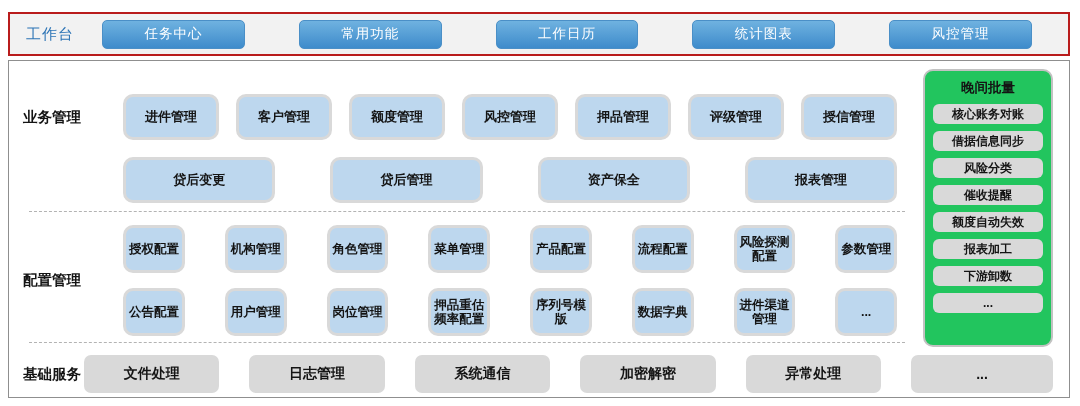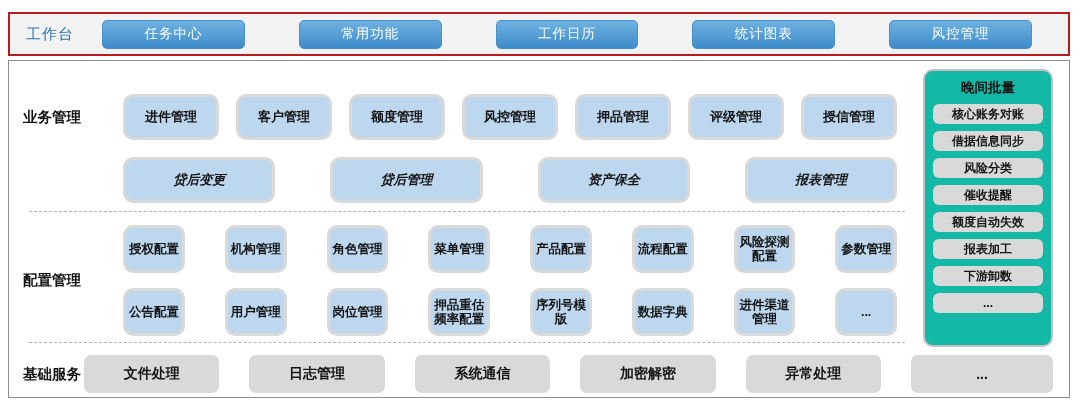--- a/index.html
+++ b/index.html
@@ -52,21 +52,21 @@
   .bluebox{
     flex:1;background:var(--box-blue);border:3px solid var(--box-border);
     border-radius:10px;display:flex;align-items:center;justify-content:center;
     font-weight:bold;font-size:13px;text-align:center;line-height:1.15;
     padding:2px;cursor:pointer;min-width:0;
   }
   .biz{margin-top:33px;align-items:flex-start;}
   .biz-label{height:46px;display:flex;align-items:center;}
   .biz-row1{gap:17px;}
   .biz-row1 .bluebox{height:46px;}
-  .biz-row2{gap:55px;margin-top:17px;font-style:italic;}
+  .biz-row2{gap:55px;margin-top:17px;}
   .biz-row2 .bluebox{height:46px;}
   .divider{border-top:1px dashed var(--line-gray);margin:8px 18px 0 20px;}
   .config{margin-top:13px;align-items:center;}
   .config .row{gap:40px;}
   .config .bluebox{height:48px;font-size:12.5px;}
   .config-row2{margin-top:15px;}
   .div2{margin-top:6px;}
   
   .base-row{display:flex;align-items:center;margin-top:8px;height:38px;}
   .base-label{display:flex;align-items:center;}
@@ -74,21 +74,21 @@
   .graybox{
     background:var(--box-gray);border-radius:7px;display:flex;align-items:center;
     justify-content:center;font-weight:bold;cursor:pointer;
   }
   .base-box{flex:1;font-size:14px;min-width:0;}
   .base-box:last-child{flex:0 0 142px;}
   
   .night-col{flex:0 0 146px;padding-top:8px;}
   .night-panel{
     width:130px;height:278px;border:2px solid #C2C2C2;border-radius:10px;
-    background:#14b8a6;padding:5px 8px 0 8px;
+    background:#22c55e;padding:5px 8px 0 8px;
   }
   .np-title{text-align:center;font-weight:bold;font-size:13.5px;margin:3px 0 7px;}
   .np-items{display:flex;flex-direction:column;gap:7px;}
   .np-item{height:20px;border-radius:6px;font-size:12px;}
 </style>
 </head>
 <body>
 
 <div class="topbar">
   <span class="wb-label">工作台</span>

